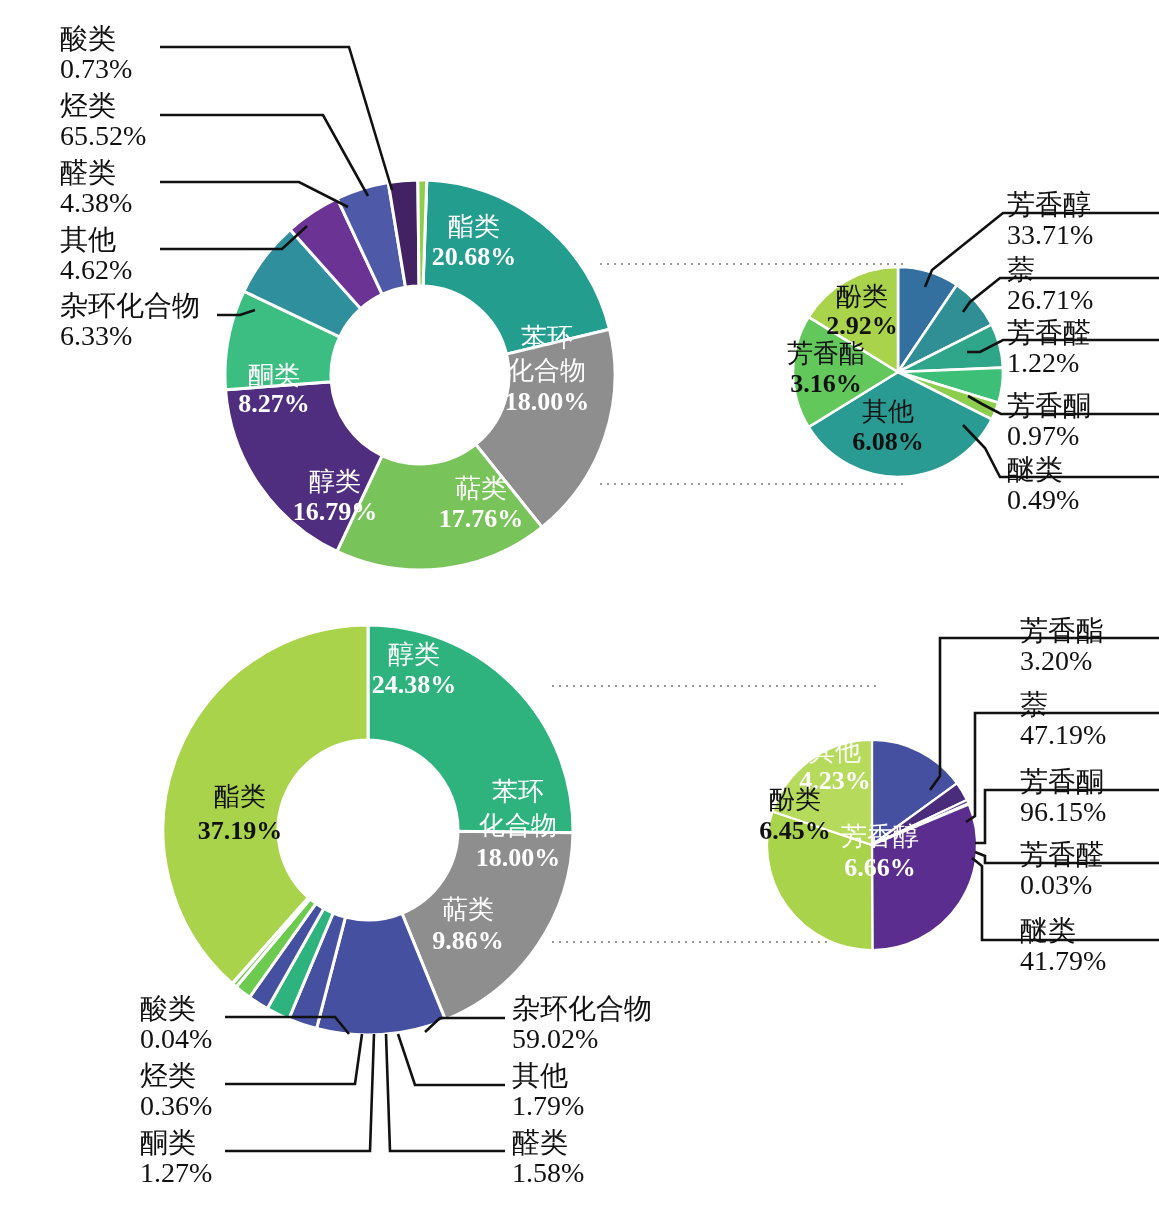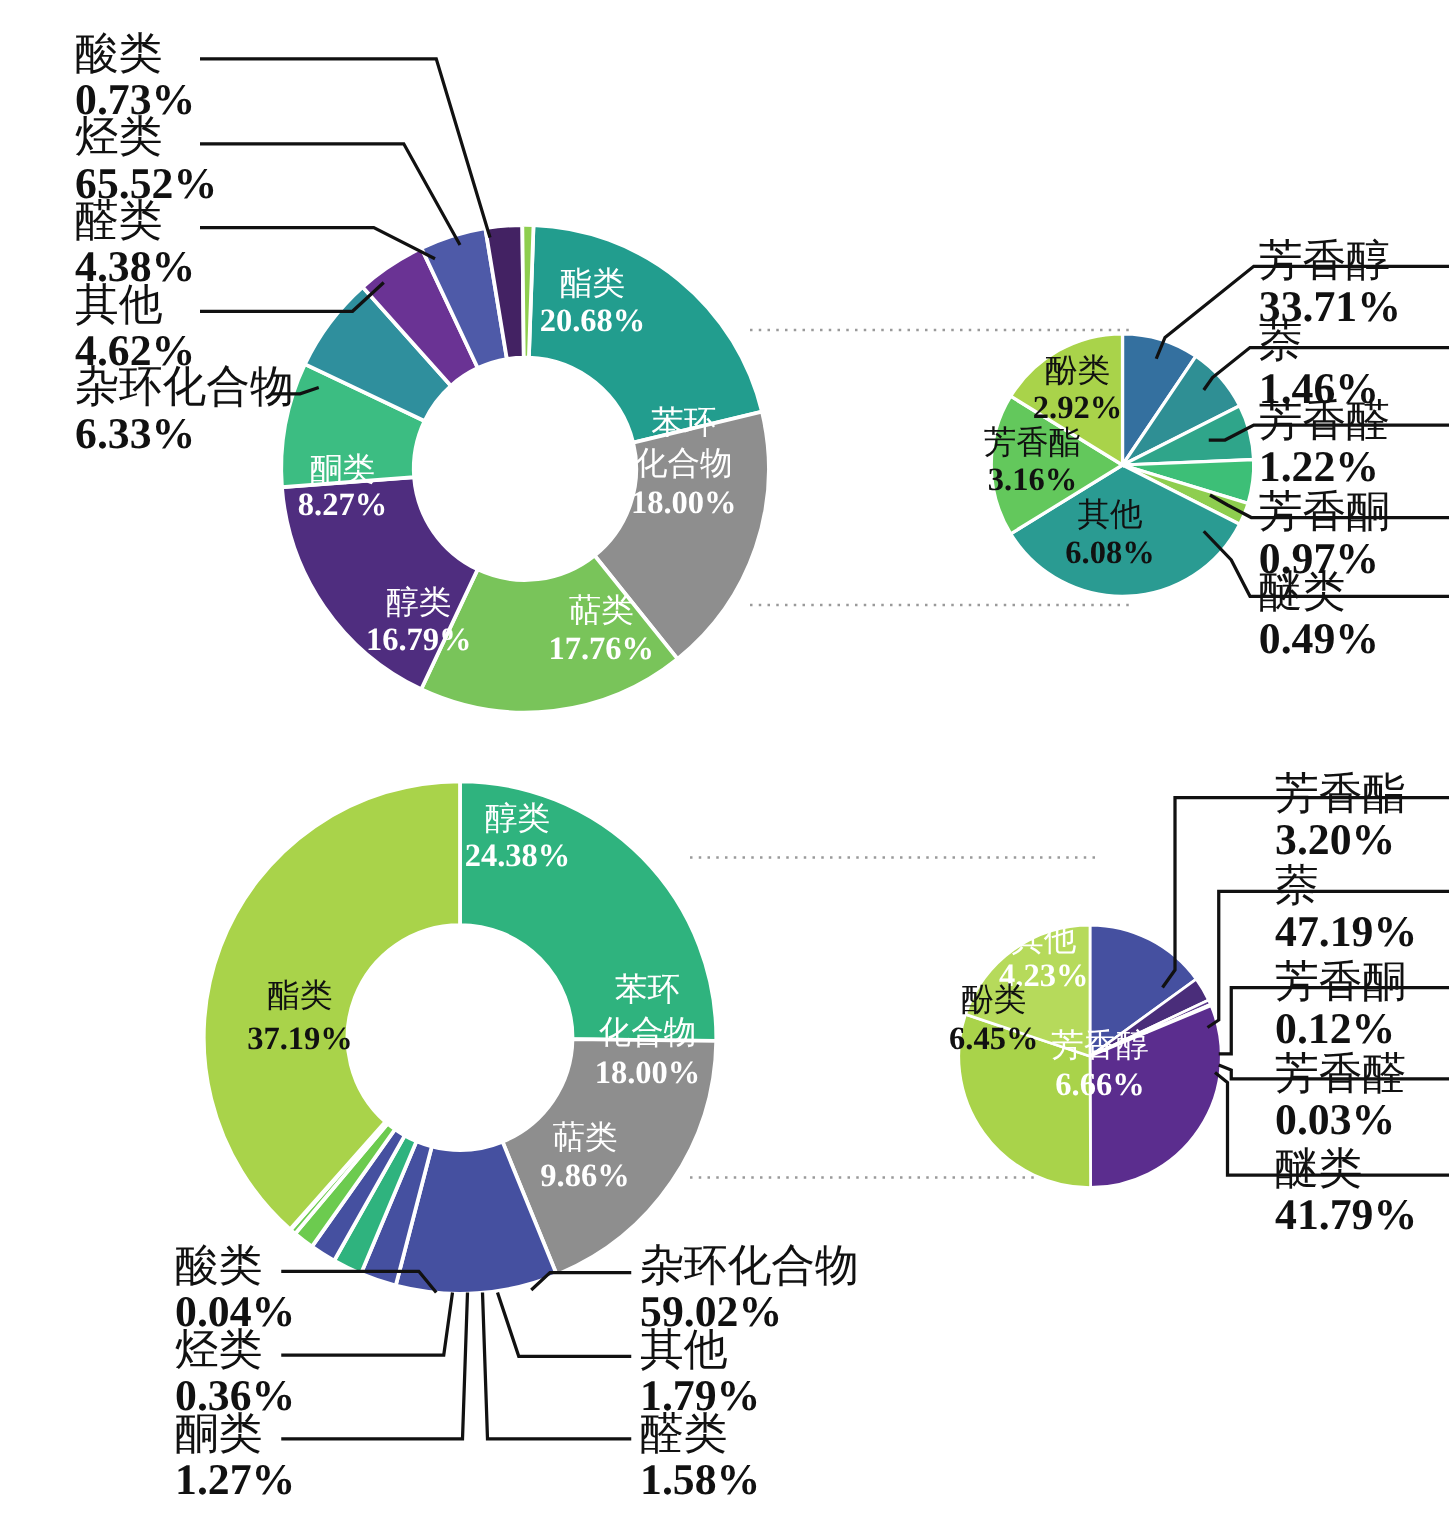--- a/index.html
+++ b/index.html
@@ -11,27 +11,27 @@
   .panel{position:absolute;left:0;width:1159px;}
   #panel-top{top:0;height:600px;}
   #panel-bottom{top:600px;height:627px;}
 
   .chart-svg{position:absolute;left:0;top:0;overflow:visible;}
 
   
   .callout{
     position:absolute;
     line-height:1.06;
-    font-size:35px;
+    font-size:28px;
     letter-spacing:0px;
     white-space:nowrap;
     color:#111;
   }
   .callout .l1{display:block;font-weight:400;}
-  .callout .l2{display:block;font-weight:700;}
+  .callout .l2{display:block;font-weight:400;}
   .callout.rt{text-align:left;}
   .callout.lt{text-align:left;}
 
   
   text{font-family:"Liberation Serif","DejaVu Serif",serif;}
   .sl-name{font-size:26px;}
   .sl-val{font-size:26px;font-weight:700;}
   .sl-white{fill:#ffffff;}
   .sl-dark{fill:#111111;}
 </style>
@@ -137,21 +137,21 @@
     <span class="l1">杂环化合物</span>
     <span class="l2">6.33%</span>
   </div>
 
   <div class="callout rt" style="left:1007px;top:190px;">
     <span class="l1">芳香醇</span>
     <span class="l2">33.71%</span>
   </div>
   <div class="callout rt" style="left:1007px;top:255px;">
     <span class="l1">萘</span>
-    <span class="l2">1.46%</span>
+    <span class="l2">26.71%</span>
   </div>
   <div class="callout rt" style="left:1007px;top:318px;">
     <span class="l1">芳香醛</span>
     <span class="l2">1.22%</span>
   </div>
   <div class="callout rt" style="left:1007px;top:391px;">
     <span class="l1">芳香酮</span>
     <span class="l2">0.97%</span>
   </div>
   <div class="callout rt" style="left:1007px;top:455px;">
@@ -269,21 +269,21 @@
   <div class="callout rt" style="left:1020px;top:16px;">
     <span class="l1">芳香酯</span>
     <span class="l2">3.20%</span>
   </div>
   <div class="callout rt" style="left:1020px;top:90px;">
     <span class="l1">萘</span>
     <span class="l2">47.19%</span>
   </div>
   <div class="callout rt" style="left:1020px;top:167px;">
     <span class="l1">芳香酮</span>
-    <span class="l2">0.12%</span>
+    <span class="l2">96.15%</span>
   </div>
   <div class="callout rt" style="left:1020px;top:240px;">
     <span class="l1">芳香醛</span>
     <span class="l2">0.03%</span>
   </div>
   <div class="callout rt" style="left:1020px;top:316px;">
     <span class="l1">醚类</span>
     <span class="l2">41.79%</span>
   </div>
 </div>

